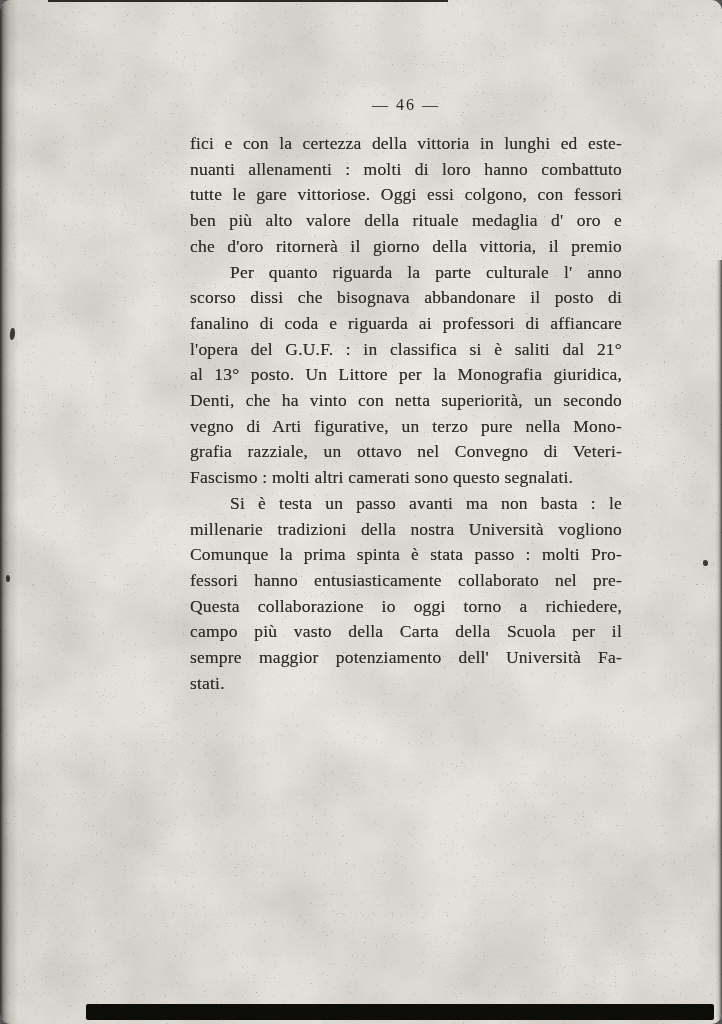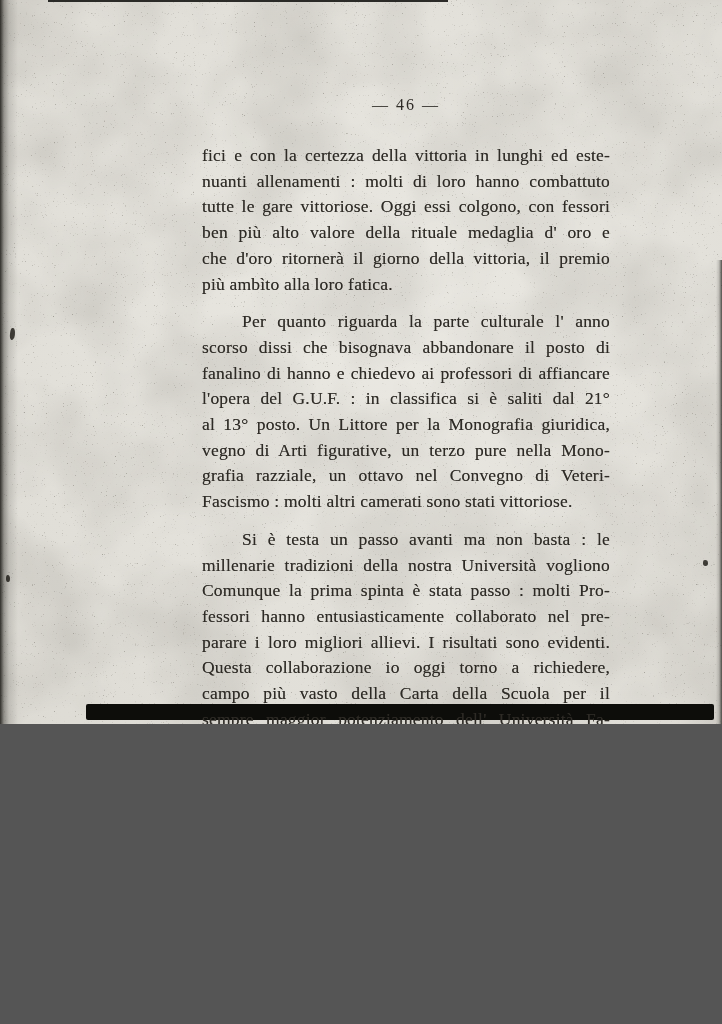--- a/index.html
+++ b/index.html
@@ -1,24 +1,25 @@
 <!DOCTYPE html>
 <html><head>
 <meta charset="utf-8">
 <style>
   html, body { margin: 0; padding: 0; background: #555; }
   .page {
     position: relative;
     width: 722px;
-    height: 724px;
+    height: 1024px;
     margin: 0 auto;
     background: var(--paper, #e8e6df);
     overflow: hidden;
     font-family: "Liberation Serif", serif;
     color: var(--ink, #2e2b26);
+    border-radius: 11px;
   }
   .texture {
     position: absolute;
     inset: 0;
     z-index: 1;
     pointer-events: none;
   }
   .vignette {
     position: absolute;
     inset: 0;
@@ -88,21 +89,21 @@
     position: absolute;
     top: 131px;
     left: 190px;
     width: 432px;
     z-index: 4;
     font-size: 17.5px;
     line-height: 25.7px;
     letter-spacing: 0.2px;
     text-shadow: 0 0 0.5px rgba(46,43,38,0.55);
   }
-  .para { margin: 12px; }
+  .para { margin: 0; }
   .line {
     text-align: justify;
     text-align-last: justify;
     white-space: normal;
   }
   .line.last { text-align-last: left; }
   .line.indent { text-indent: 40px; }
 </style>
 </head>
 <body>
@@ -142,38 +143,37 @@
 
   <div class="page-number">— 46 —</div>
 
   <div class="text-column">
       <div class="para">
         <div class="line">fici e con la certezza della vittoria in lunghi ed este-</div>
         <div class="line">nuanti allenamenti : molti di loro hanno combattuto</div>
         <div class="line">tutte le gare vittoriose. Oggi essi colgono, con fessori</div>
         <div class="line">ben più alto valore della rituale medaglia d' oro e</div>
         <div class="line">che d'oro ritornerà il giorno della vittoria, il premio</div>
-        <div class="line last">più ambìto alla loro fatica.</div>
       </div>
       <div class="para">
         <div class="line indent">Per quanto riguarda la parte culturale l' anno</div>
         <div class="line">scorso dissi che bisognava abbandonare il posto di</div>
-        <div class="line">fanalino di hanno e chiedevo ai professori di affiancare</div>
+        <div class="line">fanalino di coda e riguarda ai professori di affiancare</div>
         <div class="line">l'opera del G.U.F. : in classifica si è saliti dal 21°</div>
         <div class="line">al 13° posto. Un Littore per la Monografia giuridica,</div>
+        <div class="line">Denti, che ha vinto con netta superiorità, un secondo</div>
         <div class="line">vegno di Arti figurative, un terzo pure nella Mono-</div>
         <div class="line">grafia razziale, un ottavo nel Convegno di Veteri-</div>
-        <div class="line last">Fascismo : molti altri camerati sono stati vittoriose.</div>
+        <div class="line last">Fascismo : molti altri camerati sono questo segnalati.</div>
       </div>
       <div class="para">
         <div class="line indent">Si è testa un passo avanti ma non basta : le</div>
         <div class="line">millenarie tradizioni della nostra Università vogliono</div>
         <div class="line">Comunque la prima spinta è stata passo : molti Pro-</div>
         <div class="line">fessori hanno entusiasticamente collaborato nel pre-</div>
-        <div class="line">parare i loro migliori allievi. I risultati sono evidenti.</div>
         <div class="line">Questa collaborazione io oggi torno a richiedere,</div>
         <div class="line">campo più vasto della Carta della Scuola per il</div>
         <div class="line">sempre maggior potenziamento dell' Università Fa-</div>
         <div class="line last">stati.</div>
       </div>
     </div>
 
 </div>
 
 </body></html>

